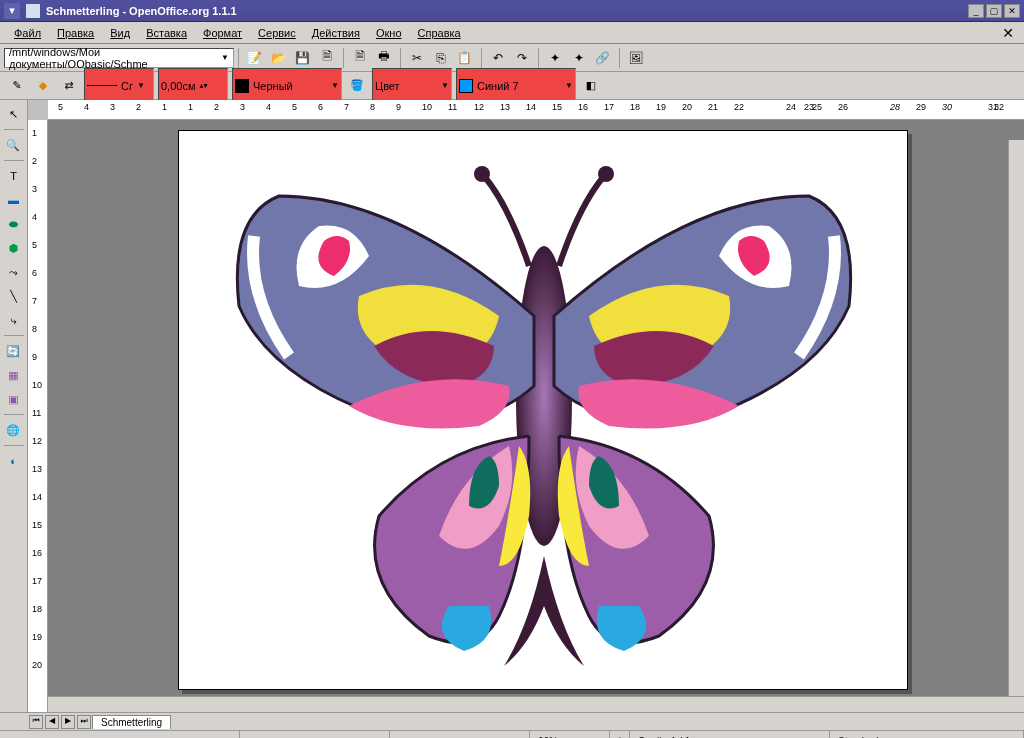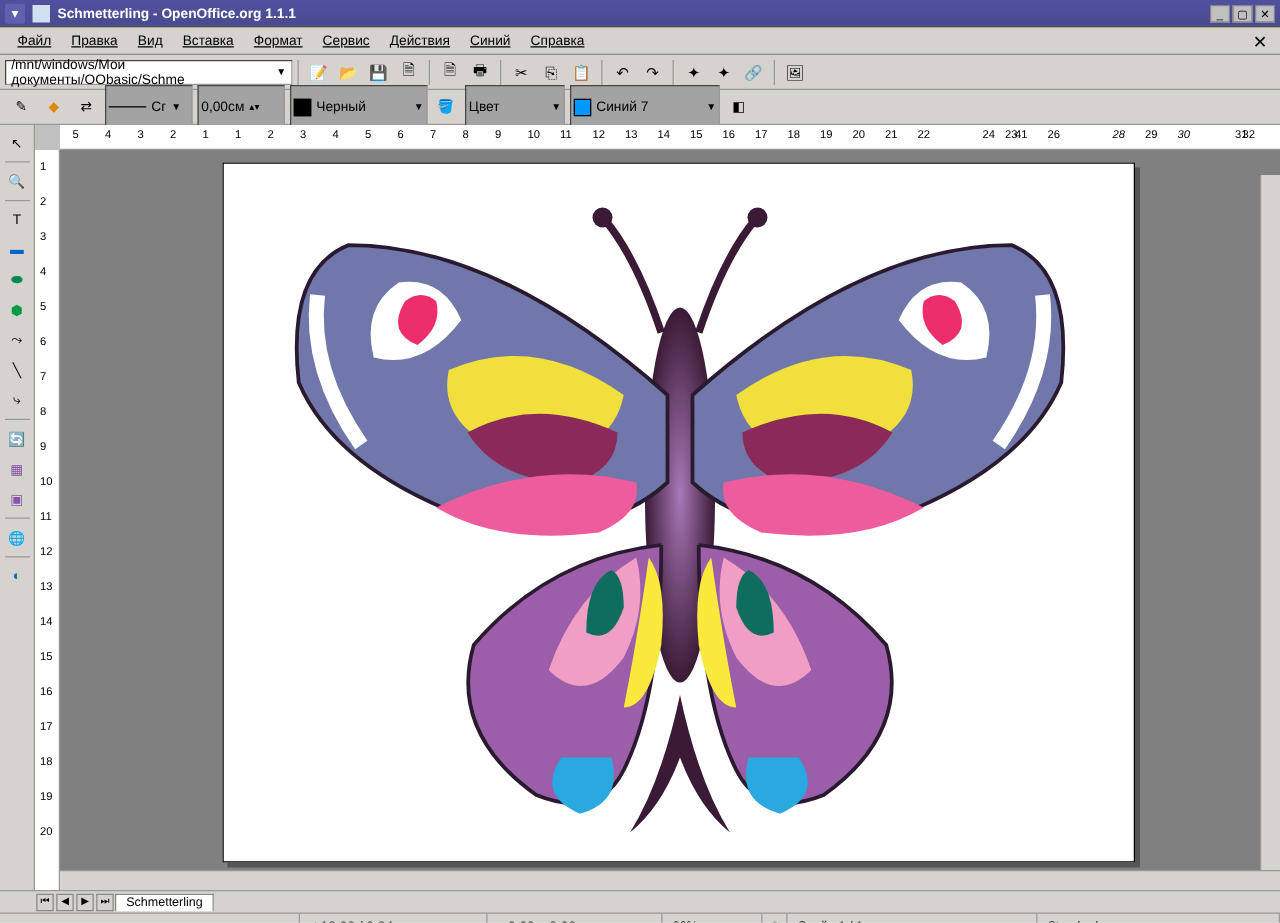--- a/index.html
+++ b/index.html
@@ -13,21 +13,21 @@
 .menubar{background:#d6d3ce;height:22px;display:flex;align-items:center;padding:0 6px;border-bottom:1px solid #888}
 .menubar .mi{padding:2px 8px;cursor:pointer}
 .menubar .mi u{text-decoration:underline}
 .menubar .close-doc{margin-left:auto;font-size:14px;cursor:pointer;padding:0 4px}
 .toolbar{background:#d6d3ce;height:28px;display:flex;align-items:center;padding:0 4px;border-bottom:1px solid #999}
 .toolbar .sep{width:1px;height:20px;background:#999;margin:0 4px}
 .toolbar .tbtn{width:22px;height:22px;border:1px solid transparent;display:flex;align-items:center;justify-content:center;margin:0 1px;cursor:pointer;font-size:12px}
 .toolbar .urlbox{width:230px;height:20px;border:1px inset #999;background:#fff;padding:0 4px;display:flex;align-items:center}
 .toolbar .urlbox .dd{font-size:8px;margin-left:auto}
 .toolbar2{background:#d6d3ce;height:28px;display:flex;align-items:center;padding:0 4px;border-bottom:1px solid #999}
-.toolbar2 .combo{height:35px;border:1px inset #999;background:#a3a3a3;display:flex;align-items:center;padding:0 2px;margin:0 2px}
+.toolbar2 .combo{height:35px;border:1px inset #999;background:#ef4444;display:flex;align-items:center;padding:0 2px;margin:0 2px}
 .toolbar2 .combo .dd{font-size:8px;margin-left:4px}
 .toolbar2 .swatch{width:14px;height:14px;border:1px solid #000;margin-right:4px}
 .toolbar2 .tbtn{width:22px;height:22px;display:flex;align-items:center;justify-content:center;cursor:pointer;margin:0 2px}
 .workspace{display:flex;height:612px;position:relative}
 .vtoolbar{width:28px;background:#d6d3ce;border-right:1px solid #999;display:flex;flex-direction:column;align-items:center;padding-top:2px}
 .vtoolbar .vbtn{width:22px;height:22px;margin:1px 0;display:flex;align-items:center;justify-content:center;cursor:pointer;font-size:11px}
 .vtoolbar .vsep{width:20px;height:1px;background:#999;margin:3px 0}
 .rulerarea{flex:1;display:flex;flex-direction:column;position:relative;overflow:hidden}
 .hruler{height:20px;background:#fff;border-bottom:1px solid #999;position:relative;margin-left:20px;font-size:9px}
 .hruler .tick{position:absolute;top:2px;font-size:9px}
@@ -59,21 +59,21 @@
 </div>
 
 <div class="menubar">
   <span class="mi"><u>Файл</u></span>
   <span class="mi"><u>Правка</u></span>
   <span class="mi"><u>Вид</u></span>
   <span class="mi"><u>Вставка</u></span>
   <span class="mi"><u>Формат</u></span>
   <span class="mi"><u>Сервис</u></span>
   <span class="mi"><u>Действия</u></span>
-  <span class="mi"><u>Синий</u></span>
+  <span class="mi"><u>Окно</u></span>
   <span class="mi"><u>Справка</u></span>
   <span class="close-doc">✕</span>
 </div>
 
 <div class="toolbar">
   <div class="urlbox">
     <span>/mnt/windows/Мои документы/OObasic/Schme</span>
     <span class="dd">▼</span>
   </div>
   <div class="sep"></div>
@@ -177,21 +177,21 @@
         <span class="tick" style="left: 504px;">15</span>
         <span class="tick" style="left: 530px;">16</span>
         <span class="tick" style="left: 556px;">17</span>
         <span class="tick" style="left: 582px;">18</span>
         <span class="tick" style="left: 608px;">19</span>
         <span class="tick" style="left: 634px;">20</span>
         <span class="tick" style="left: 660px;">21</span>
         <span class="tick" style="left: 686px;">22</span>
         <span class="tick" style="left: 756px;">23</span>
         <span class="tick" style="left: 738px;">24</span>
-        <span class="tick" style="left: 764px;">41</span>
+        <span class="tick" style="left: 764px;">25</span>
         <span class="tick" style="left: 790px;">26</span>
         <span class="tick" style="left: 816px; margin-top: 40px;">27</span>
         <span class="tick" style="left: 842px; font-style: italic;">28</span>
         <span class="tick" style="left: 868px;">29</span>
         <span class="tick" style="left: 894px; font-style: italic;">30</span>
         <span class="tick" style="left: 940px;">31</span>
         <span class="tick" style="left: 946px;">32</span>
       </div>
     <div class="canvaswrap">
       <div class="vruler" id="vruler">

